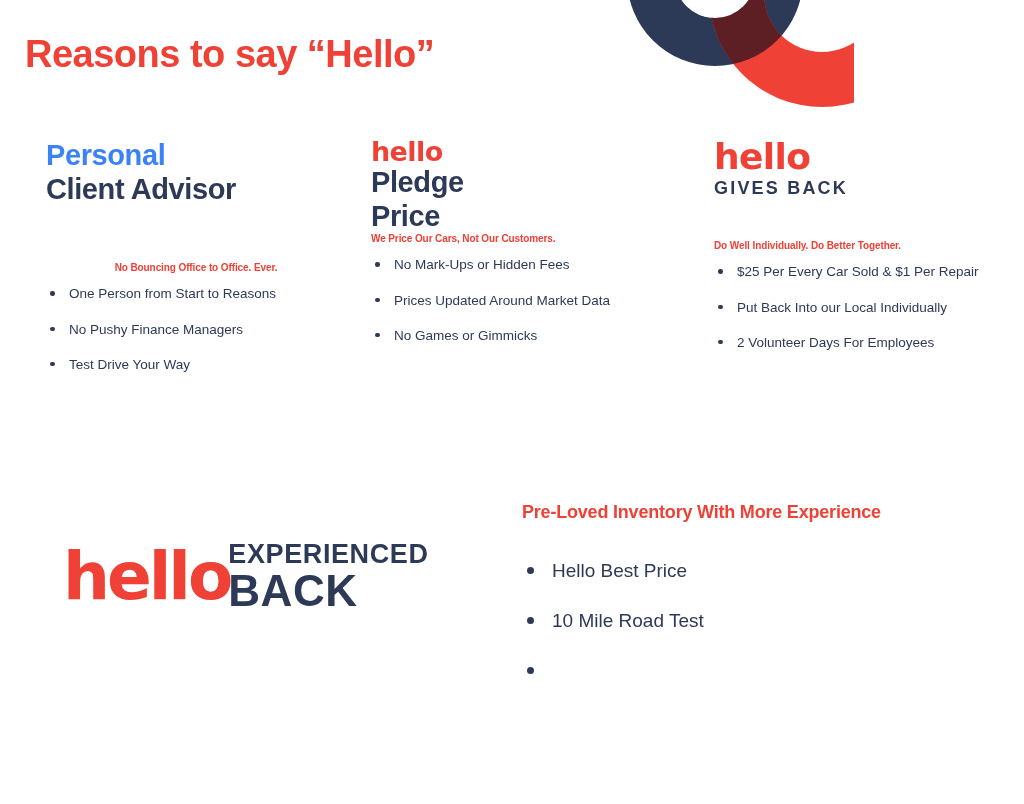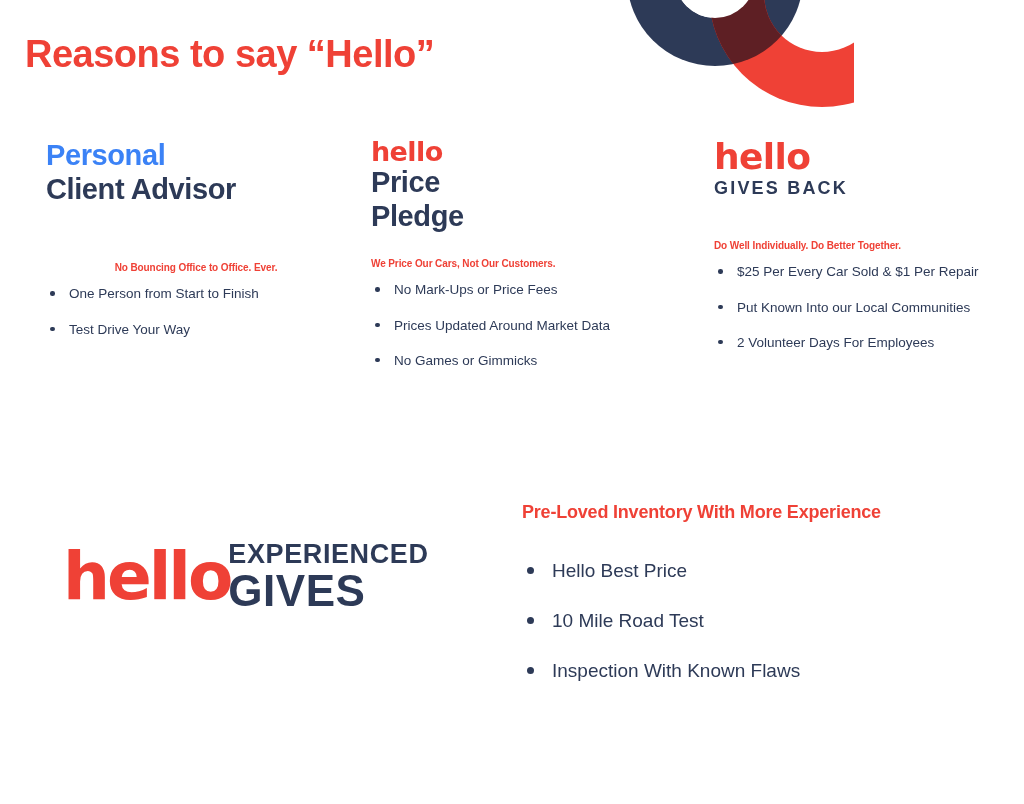--- a/index.html
+++ b/index.html
@@ -46,21 +46,21 @@
   .gives-back {
     font-size:18px; font-weight:bold; color:#2D3A57;
     letter-spacing:2.2px; line-height:1.2; margin-top:2px;
   }
 
   .kicker {
     font-size:10px; font-weight:bold; color:#EF4136;
     letter-spacing:-0.1px; white-space:nowrap;
   }
   .col-1 .kicker { margin-top:56px;text-align:center; }
-  .col-2 .kicker { margin-top:25px; }
+  .col-2 .kicker { }
   .col-3 .kicker { margin-top:41px; }
 
   ul.bullets { list-style:none; margin-top:13px; }
   ul.bullets li {
     position:relative; padding-left:23px;
     font-size:13.5px; color:#2D3A57;
     line-height:1.2; margin-bottom:19px; white-space:nowrap;
   }
   ul.bullets li .dot {
     position:absolute; left:4px; top:5px;
@@ -139,63 +139,64 @@
 
   <div class="cols">
 
     <div class="col col-1">
       <div class="head-block">
         <div class="head-line red">Personal</div>
         <div class="head-line">Client Advisor</div>
       </div>
       <div class="kicker">No Bouncing Office to Office. Ever.</div>
       <ul class="bullets">
-        <li><span class="dot"></span><span>One Person from Start to Finish</span></li>
+        <li><span class="dot"></span><span>One Person from Start to Reasons</span></li>
+        <li><span class="dot"></span><span>No Pushy Finance Managers</span></li>
         <li><span class="dot"></span><span>Test Drive Your Way</span></li>
       </ul>
     </div>
 
     <div class="col col-2">
       <div class="head-block">
         <div class="hello-mark">hello</div>
+        <div class="head-line">Pledge</div>
         <div class="head-line">Price</div>
-        <div class="head-line">Pledge</div>
       </div>
       <div class="kicker">We Price Our Cars, Not Our Customers.</div>
       <ul class="bullets">
-        <li><span class="dot"></span><span>No Mark-Ups or Price Fees</span></li>
+        <li><span class="dot"></span><span>No Mark-Ups or Hidden Fees</span></li>
         <li><span class="dot"></span><span>Prices Updated Around Market Data</span></li>
         <li><span class="dot"></span><span>No Games or Gimmicks</span></li>
       </ul>
     </div>
 
     <div class="col col-3">
       <div class="head-block">
         <div class="hello-mark big">hello</div>
         <div class="gives-back">GIVES BACK</div>
       </div>
       <div class="kicker">Do Well Individually. Do Better Together.</div>
       <ul class="bullets">
         <li><span class="dot"></span><span>$25 Per Every Car Sold &amp; $1 Per Repair</span></li>
-        <li><span class="dot"></span><span>Put Known Into our Local Communities</span></li>
+        <li><span class="dot"></span><span>Put Back Into our Local Individually</span></li>
         <li><span class="dot"></span><span>2 Volunteer Days For Employees</span></li>
       </ul>
     </div>
   </div>
 
   <div class="logo-lockup">
     <span class="logo-hello">hello</span>
     <span class="logo-right">
       <span class="logo-exp">EXPERIENCED</span>
-      <span class="logo-autos">GIVES</span>
+      <span class="logo-autos">BACK</span>
     </span>
   </div>
 
   <div class="bottom-list">
     <div class="bottom-kicker">Pre-Loved Inventory With More Experience</div>
     <ul class="bullets-lg">
       <li><span class="dot"></span><span>Hello Best Price</span></li>
       <li><span class="dot"></span><span>10 Mile Road Test</span></li>
-      <li><span class="dot"></span><span>Inspection With Known Flaws</span></li>
+      <li><span class="dot"></span></li>
     </ul>
   </div>
 
 </div>
 
 </body></html>

